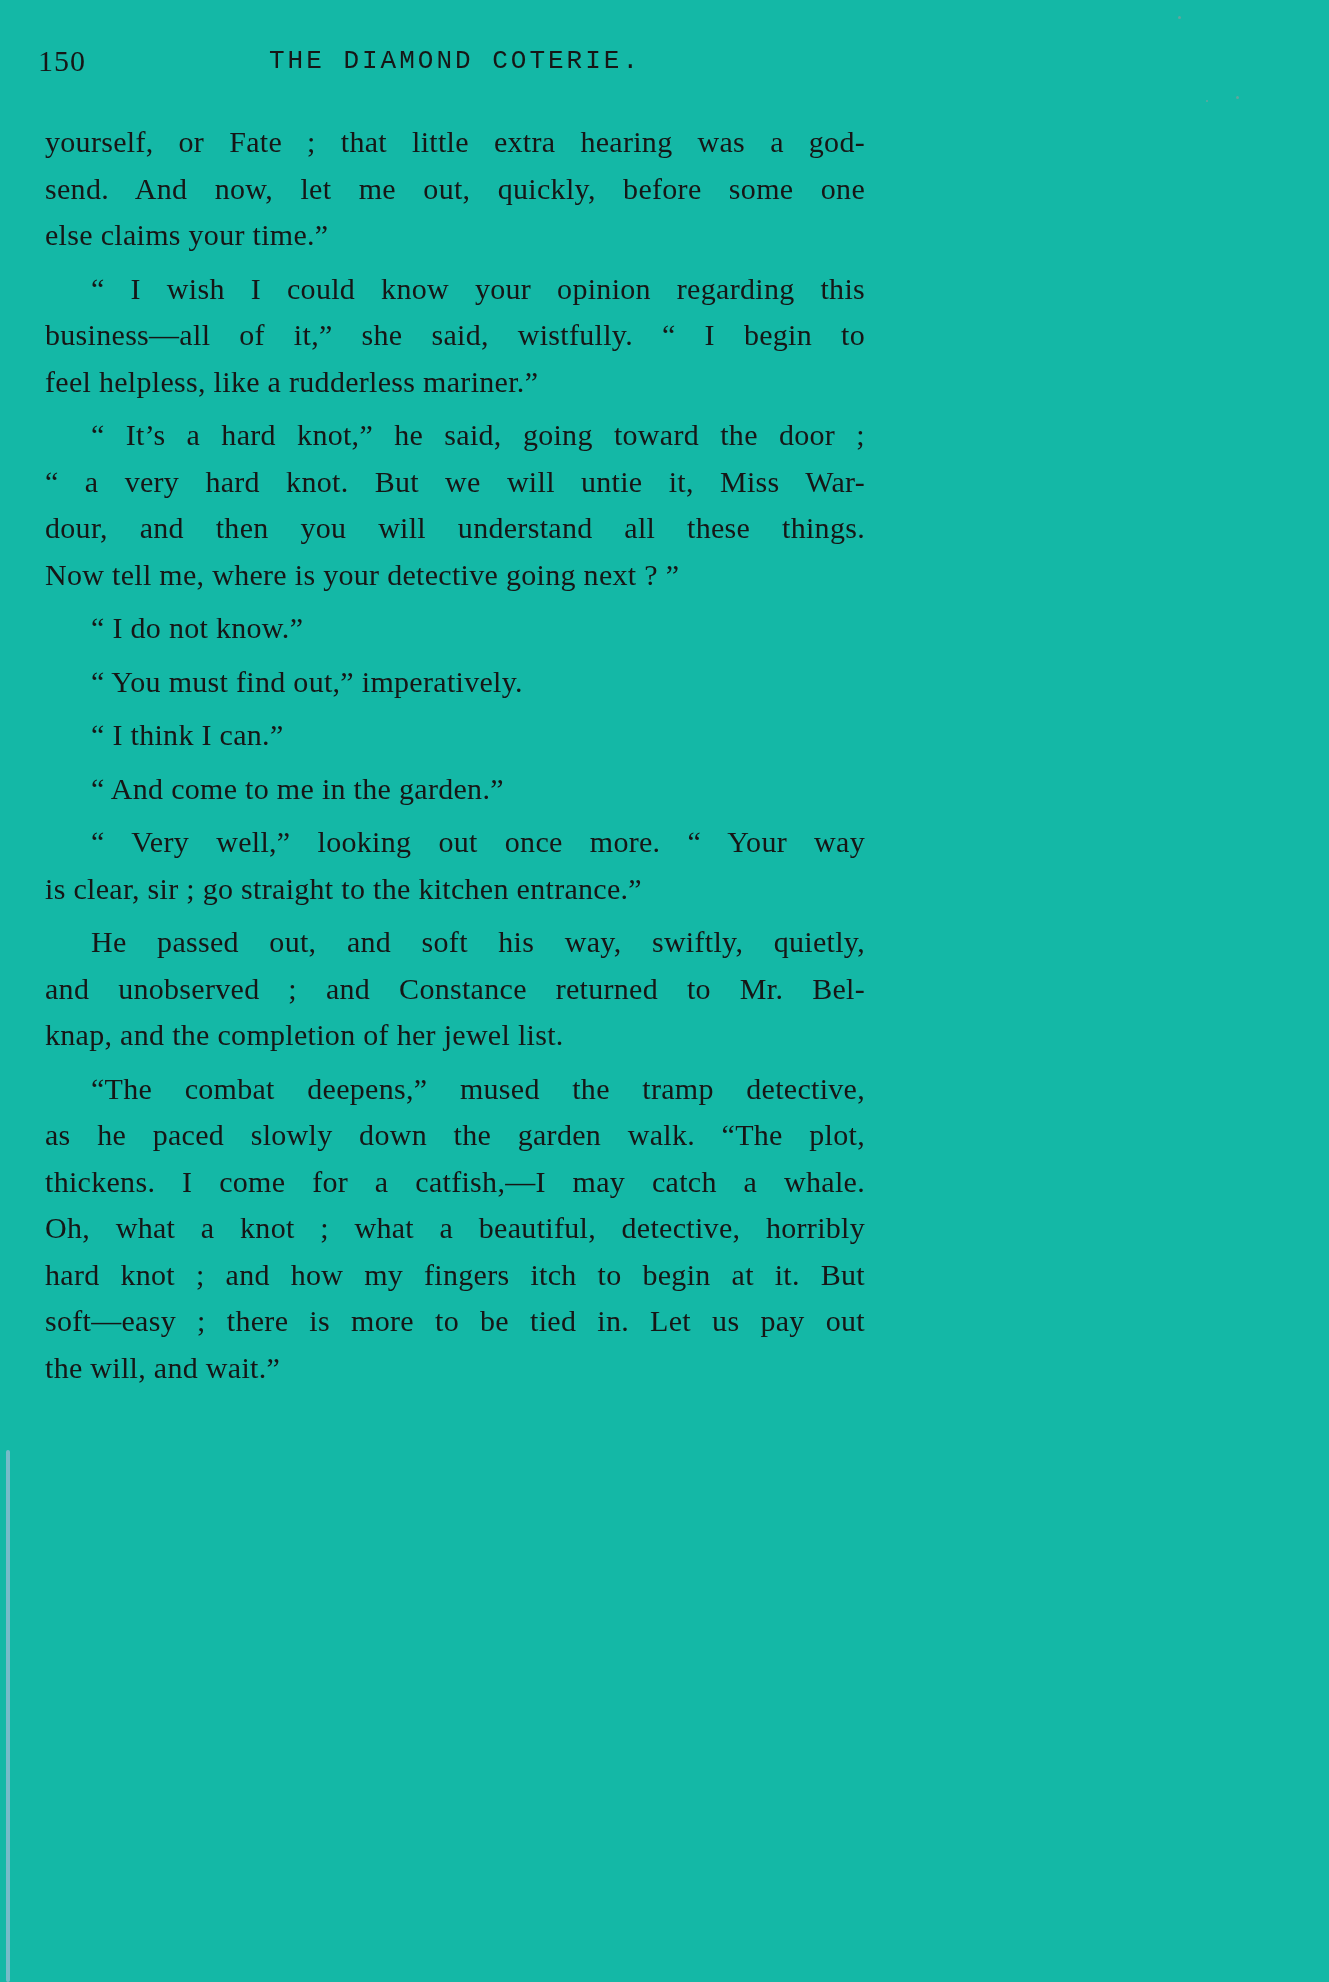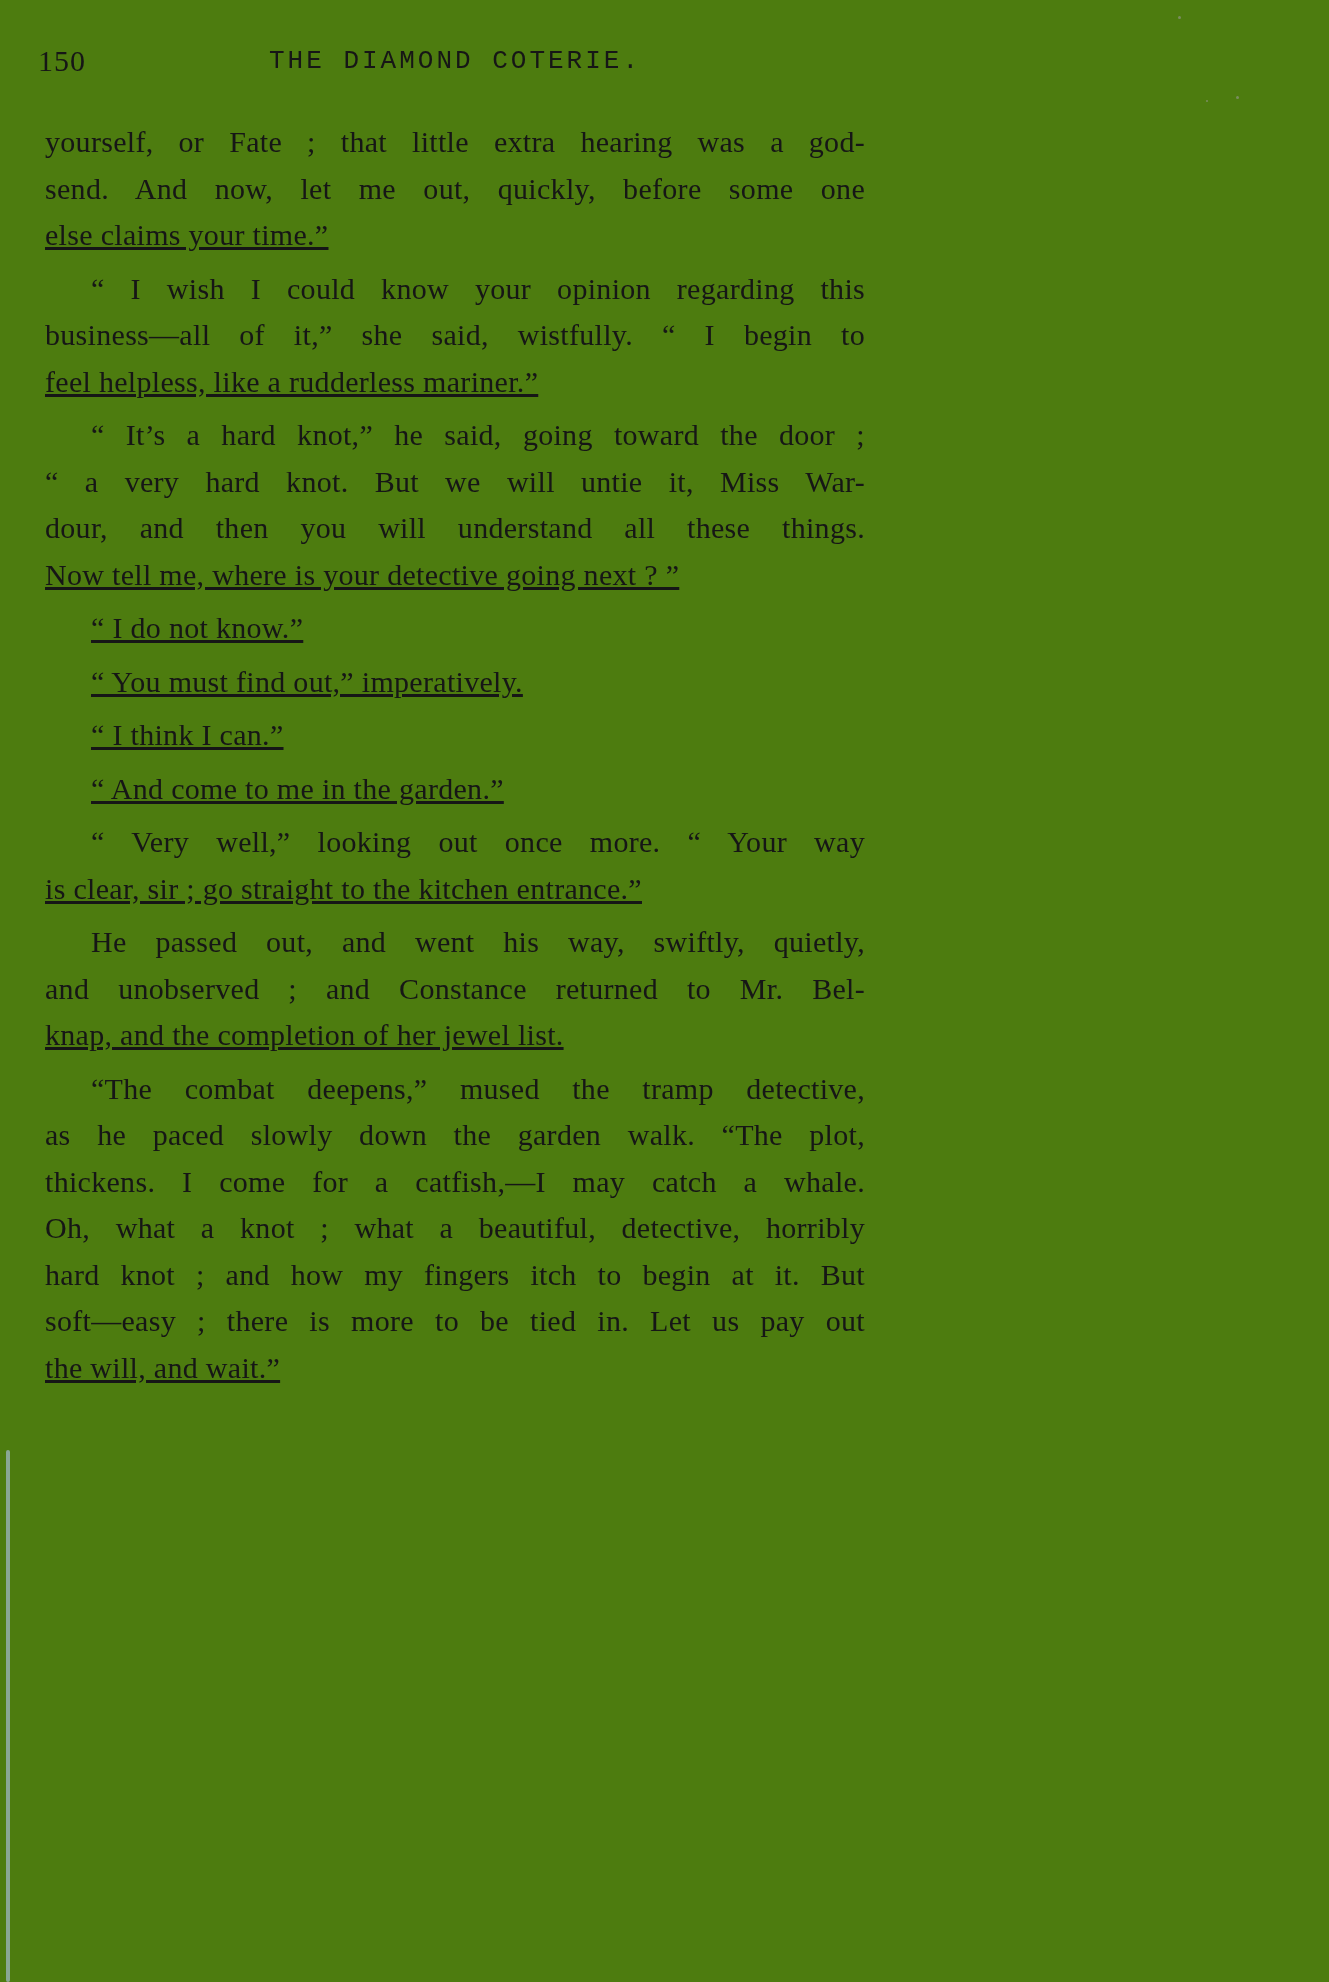--- a/index.html
+++ b/index.html
@@ -5,21 +5,21 @@
   html, body {
     margin: 0;
     padding: 0;
     background: #e8e8e6;
   }
   .page {
     position: relative;
     width: 1329px;
     height: 1982px;
     margin: 0 auto;
-    background: #4d7c0f;
+    background: #14b8a6;
     color: #161616;
     font-family: "Liberation Serif", "DejaVu Serif", serif;
     overflow: hidden;
     box-sizing: border-box;
   }
   
   .header {
     position: absolute;
     top: 42px;
     left: 38px;
@@ -53,21 +53,20 @@
   }
   .paragraph { margin: 7px; }
   .line {
     text-align: justify;
     text-align-last: justify;
     -moz-text-align-last: justify;
     white-space: normal;
   }
   .line.last {
     text-align-last: left;
-    text-decoration: underline;
     -moz-text-align-last: left;
   }
   .line.indent {
     text-indent: 46px;
   }
   
   .edge-artifact {
     position: absolute;
     left: 6px;
     top: 1450px;
@@ -127,21 +126,21 @@
         <div class="line last indent">“ I think I can.”</div>
       </div>
       <div class="paragraph">
         <div class="line last indent">“ And come to me in the garden.”</div>
       </div>
       <div class="paragraph">
         <div class="line indent">“ Very well,” looking out once more.  “ Your way</div>
         <div class="line last">is clear, sir ; go straight to the kitchen entrance.”</div>
       </div>
       <div class="paragraph">
-        <div class="line indent">He passed out, and went his way, swiftly, quietly,</div>
+        <div class="line indent">He passed out, and soft his way, swiftly, quietly,</div>
         <div class="line">and unobserved ; and Constance returned to Mr. Bel-</div>
         <div class="line last">knap, and the completion of her jewel list.</div>
       </div>
       <div class="paragraph">
         <div class="line indent">“The combat deepens,” mused the tramp detective,</div>
         <div class="line">as he paced slowly down the garden walk.  “The plot,</div>
         <div class="line">thickens.  I come for a catfish,—I may catch a whale.</div>
         <div class="line">Oh, what a knot ; what a beautiful, detective, horribly</div>
         <div class="line">hard knot ; and how my fingers itch to begin at it.  But</div>
         <div class="line">soft—easy ; there is more to be tied in.  Let us pay out</div>

